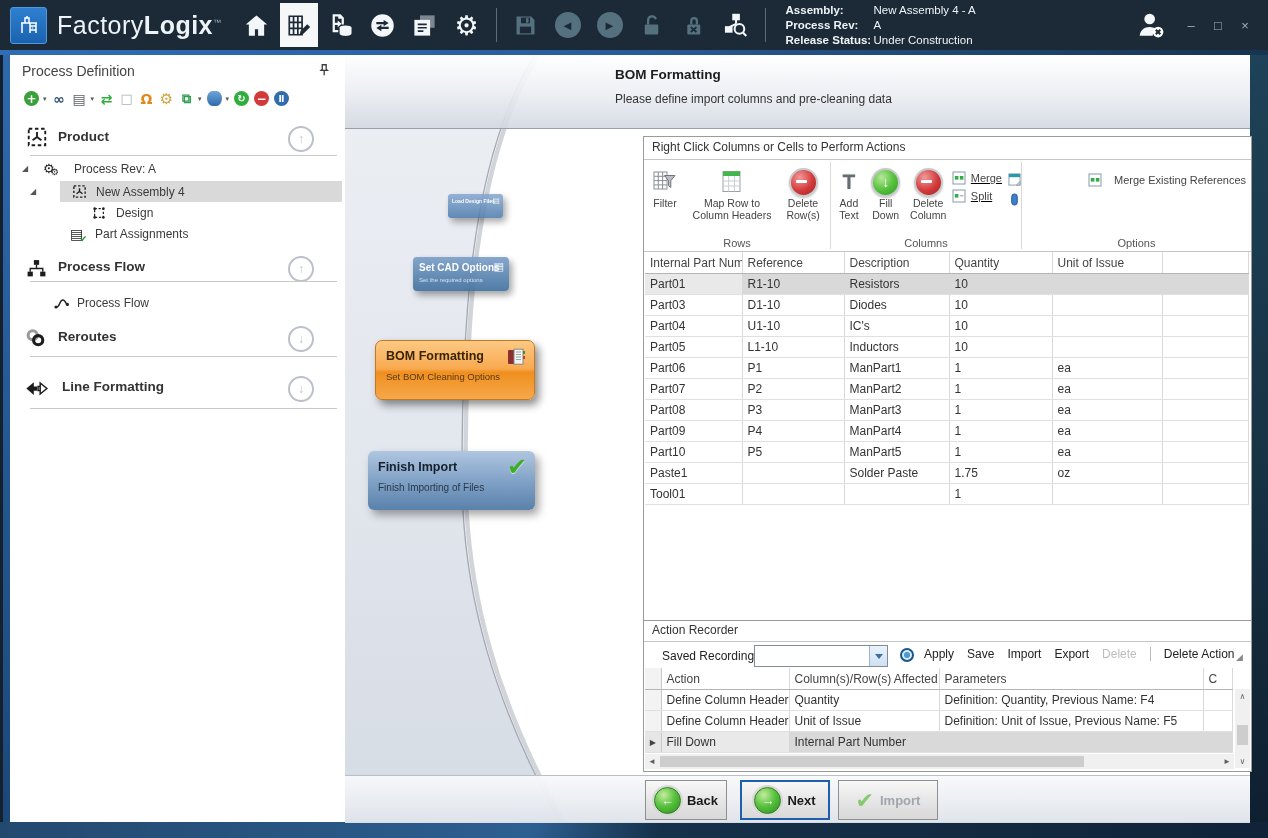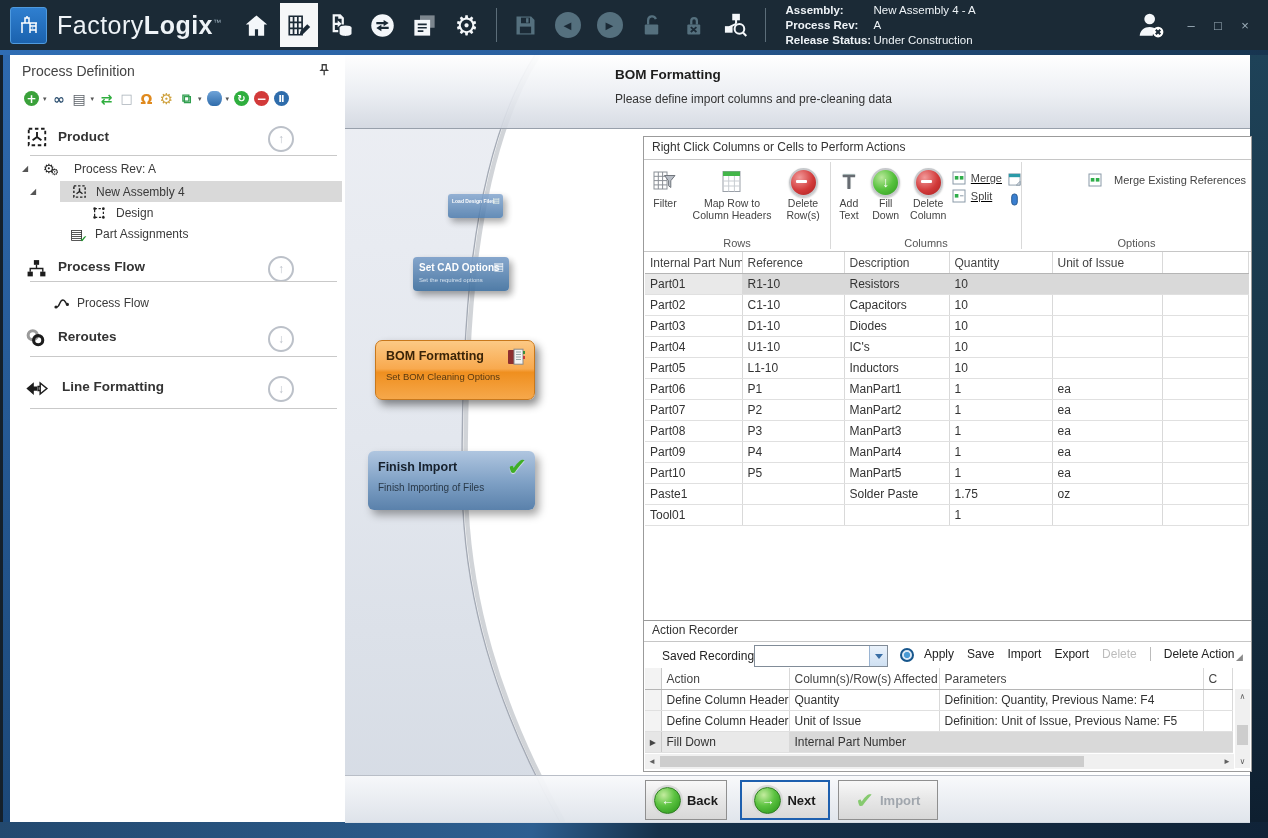--- a/index.html
+++ b/index.html
@@ -46,21 +46,21 @@
   
   .sidebar{position:absolute;left:10px;top:55px;width:335px;height:767px;background:#ffffff;
     border-right:1px solid #6b7885;color:#3a3a3a;}
   .sb-title{position:absolute;left:12px;top:8px;font-size:14px;color:#444;}
   .pin{position:absolute;right:14px;top:8px;color:#3c3c3c;}
   .sb-toolbar{position:absolute;left:14px;top:36px;display:flex;align-items:center;gap:5px;}
   .mi{width:15px;height:15px;display:inline-flex;align-items:center;justify-content:center;
     font-size:12px;font-weight:700;border-radius:50%;font-family:"DejaVu Sans",sans-serif;}
   .mi.plain{border-radius:0;}
   .caret{font-size:7px;color:#555;margin-left:-1px;}
-  .sec-hdr{position:absolute;left:0;width:298px;height:30px;}
+  .sec-hdr{position:absolute;left:0;width:298px;height:30px;padding-left:20px;}
   .sec-hdr .ico{position:absolute;left:16px;top:3px;color:#1c1c1c;}
   .sec-hdr .lab{position:absolute;left:48px;top:6px;font-weight:700;font-size:13.5px;color:#333;}
   .updn{position:absolute;right:14px;top:3px;width:22px;height:22px;border:2px solid #bcc1c9;border-radius:50%;
     color:#bcc1c9;font-size:12px;font-weight:700;display:flex;align-items:center;justify-content:center;}
   .sb-hr{position:absolute;left:20px;right:8px;height:1px;background:#c9c9c9;}
   .tree-row{position:absolute;left:0;width:335px;height:21px;font-size:12px;display:flex;align-items:center;}
   .tree-row .expander{font-size:8px;color:#555;position:absolute;}
   .tree-row .t-ico{position:absolute;color:#222;display:flex;}
   .tree-row .t-lab{position:absolute;white-space:nowrap;}
   .tree-sel{position:absolute;left:50px;right:3px;top:0;height:21px;background:#d9d9d9;}
@@ -575,28 +575,20 @@
         <tbody>
           <tr class="sel">
             <td class="c0">Part01</td>
             <td class="c1">R1-10</td>
             <td class="c2">Resistors</td>
             <td class="c3">10</td>
             <td class="c4"></td>
             <td class="c5"></td>
           </tr>
           <tr>
-            <td class="c0">Part02</td>
-            <td class="c1">C1-10</td>
-            <td class="c2">Capacitors</td>
-            <td class="c3">10</td>
-            <td class="c4"></td>
-            <td class="c5"></td>
-          </tr>
-          <tr>
             <td class="c0">Part03</td>
             <td class="c1">D1-10</td>
             <td class="c2">Diodes</td>
             <td class="c3">10</td>
             <td class="c4"></td>
             <td class="c5"></td>
           </tr>
           <tr>
             <td class="c0">Part04</td>
             <td class="c1">U1-10</td>

